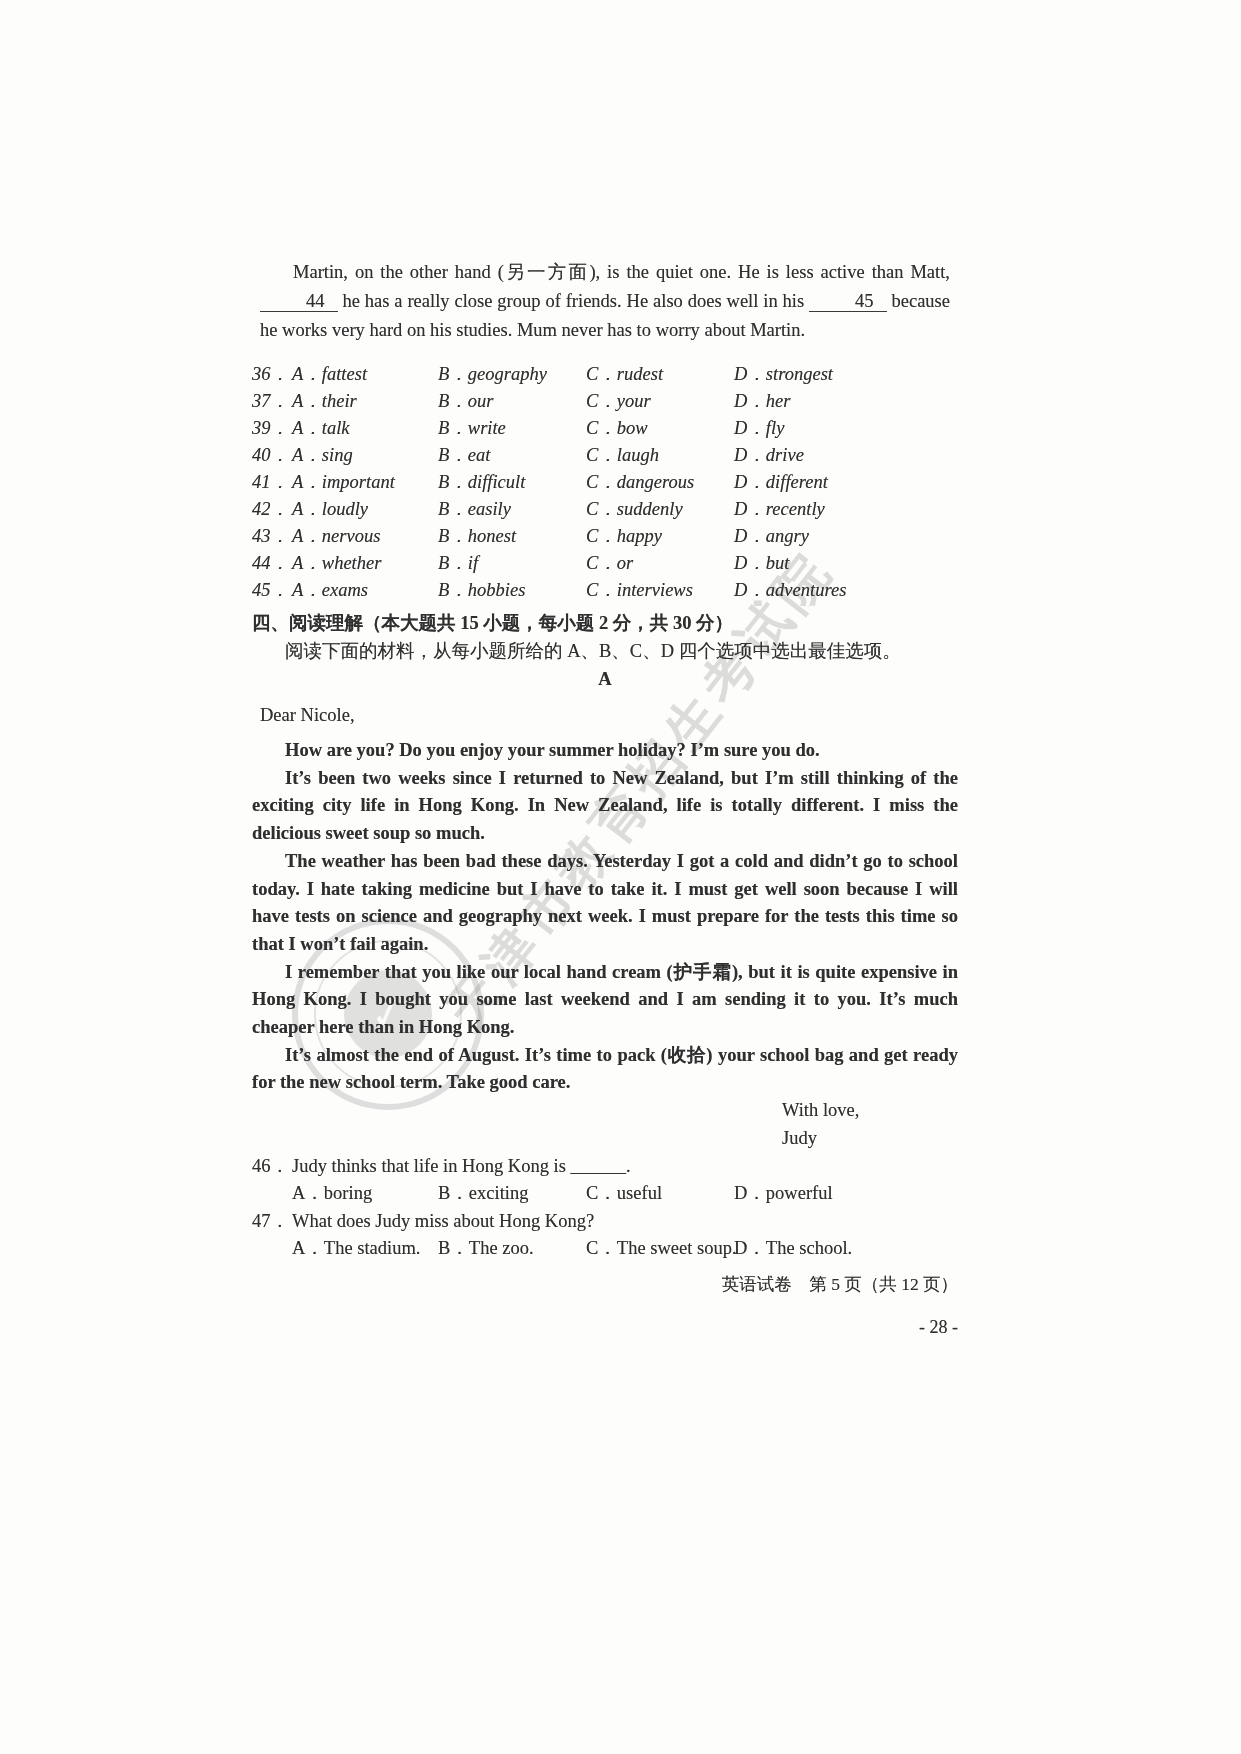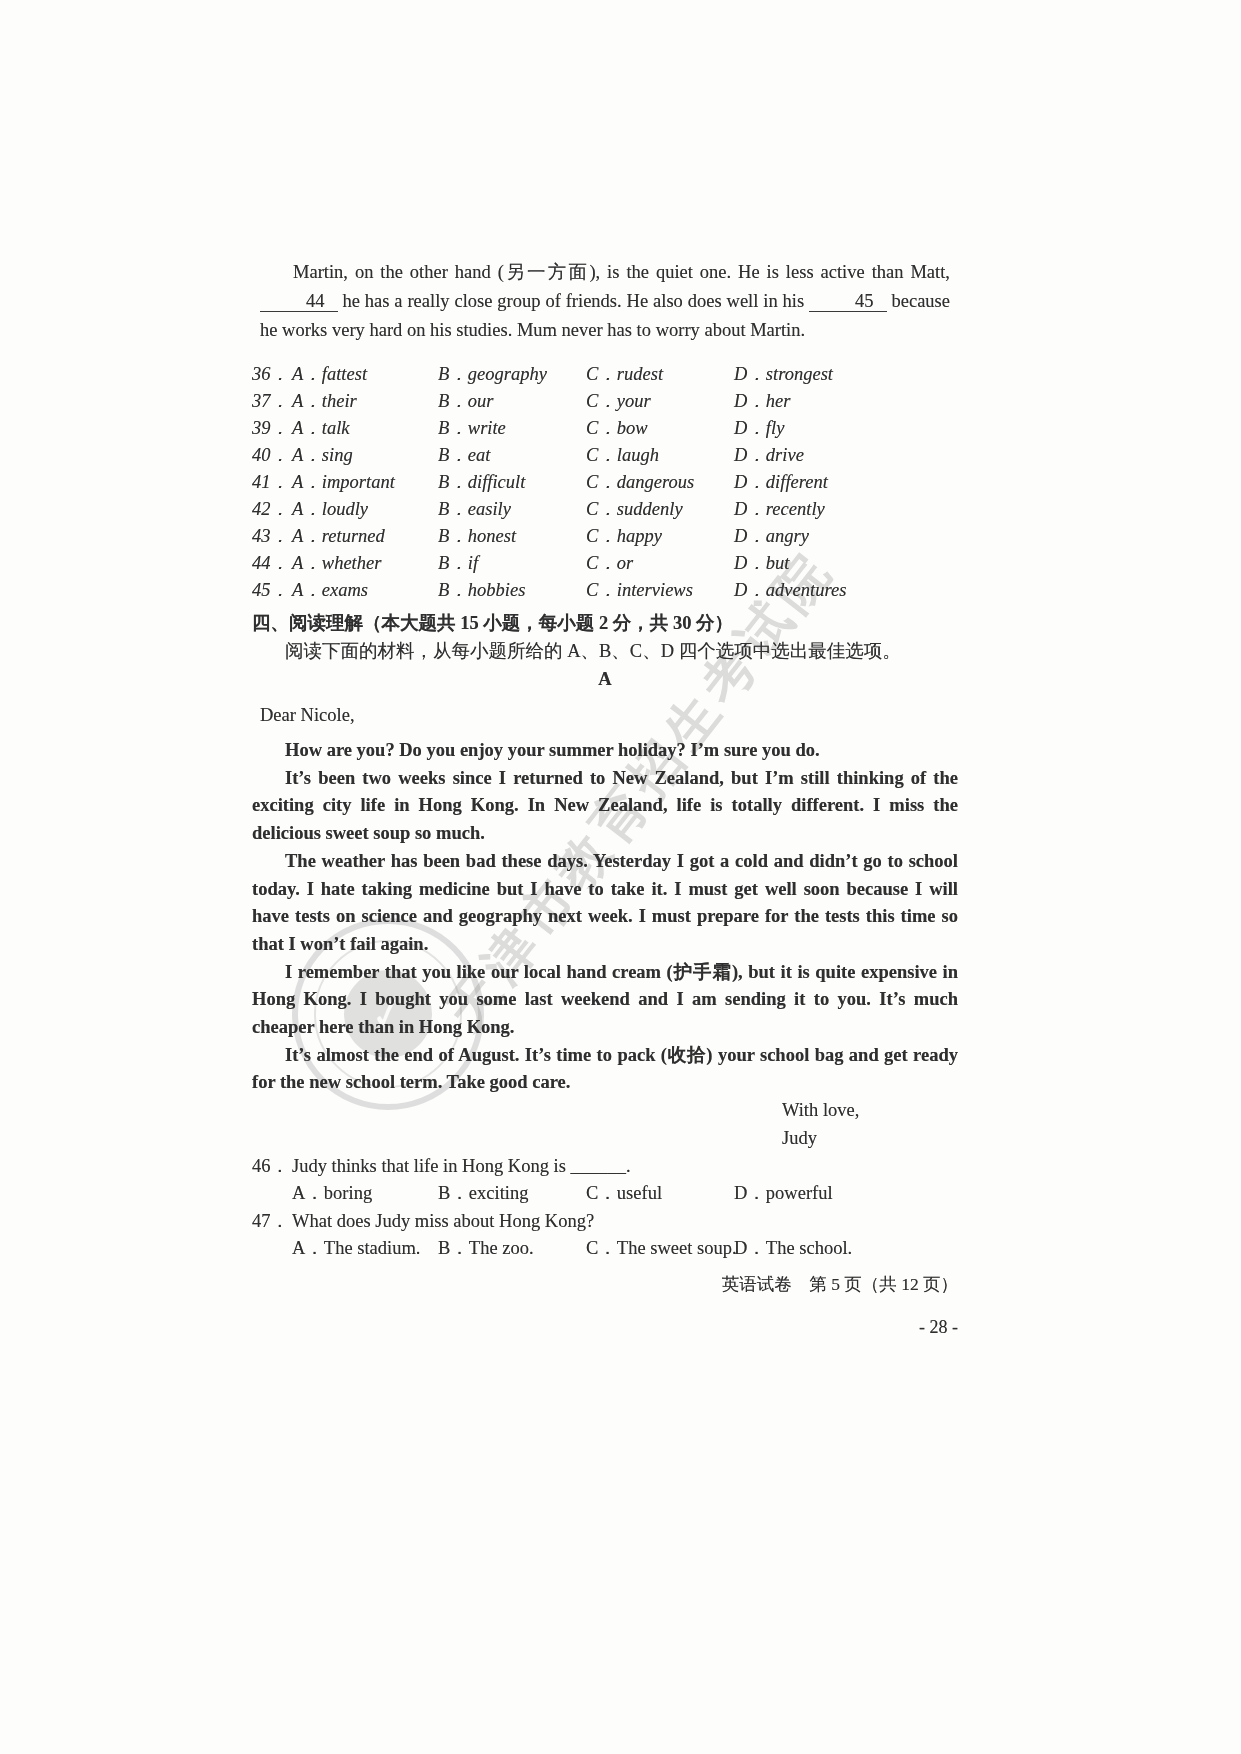--- a/index.html
+++ b/index.html
@@ -133,21 +133,21 @@
         </div>
         <div class="opt-row">
           <span>42．</span>
           <span>A．loudly</span>
           <span>B．easily</span>
           <span>C．suddenly</span>
           <span>D．recently</span>
         </div>
         <div class="opt-row">
           <span>43．</span>
-          <span>A．returned</span>
+          <span>A．nervous</span>
           <span>B．honest</span>
           <span>C．happy</span>
           <span>D．angry</span>
         </div>
         <div class="opt-row">
           <span>44．</span>
           <span>A．whether</span>
           <span>B．if</span>
           <span>C．or</span>
           <span>D．but</span>

